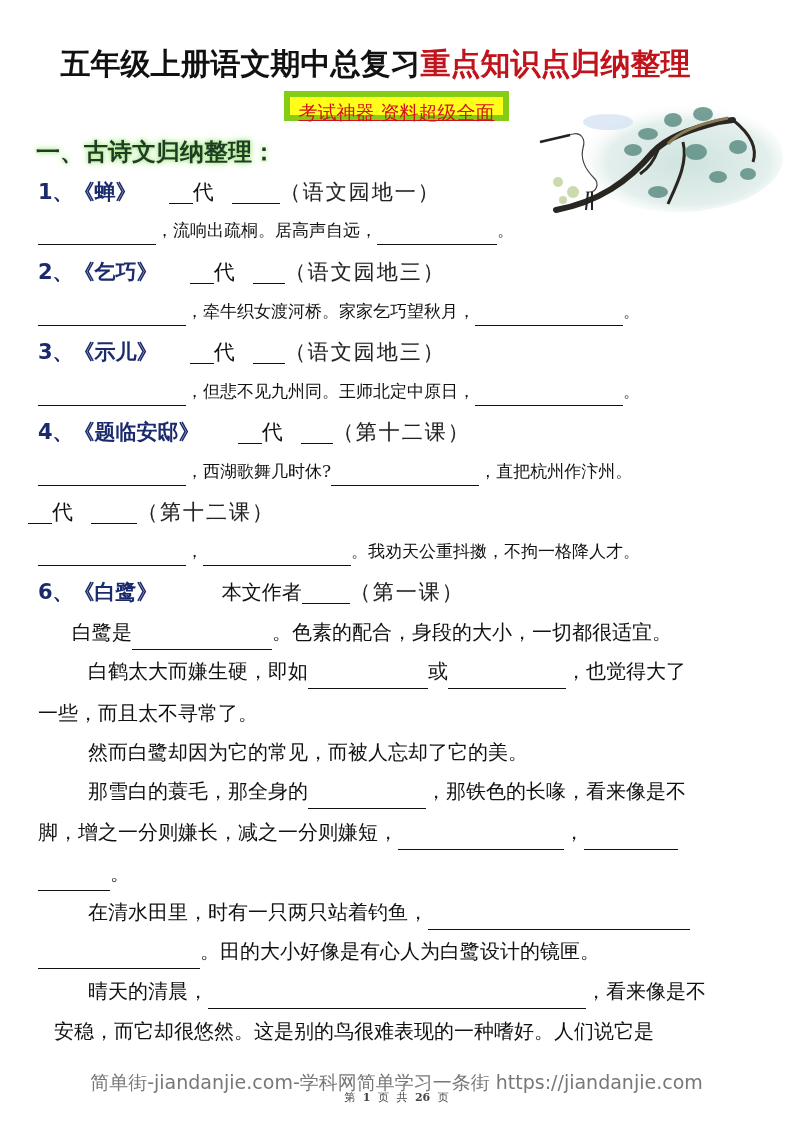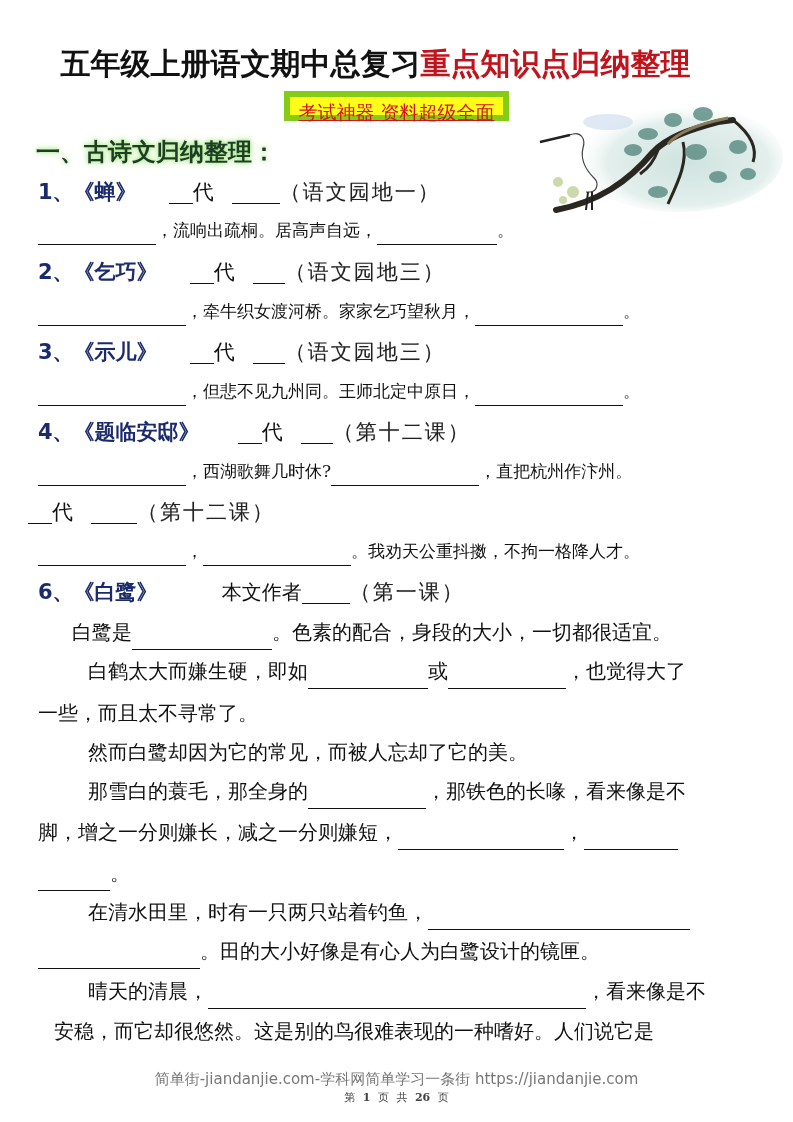--- a/index.html
+++ b/index.html
@@ -21,21 +21,21 @@
   .hl { position: relative; padding: 2px 30px 2px 18px; font-weight: bold; color: #1a2a6c;
         font-family: "DejaVu Sans", "Liberation Sans", sans-serif; }
   .hl::before { content: ""; position: absolute; left: 0; right: 0; top: 4px; bottom: 3px; z-index: -1;
                 background: linear-gradient(90deg, rgba(247,200,40,0.55) 0%, #f7cf2c 15%, #f9d83a 70%, rgba(250,220,90,0.25) 100%);
                 border-radius: 3px 10px 10px 3px; }
   .gap { display: inline-block; }
   .blank { display: inline-block; border-bottom: 1.3px solid #111; height: 1.1em; vertical-align: bottom; }
   .src { font-size: 21px; letter-spacing: 2px; color: #222; text-shadow: 0 0 1px #ccc; }
   .line { left: 38px; font-size: 17px; white-space: nowrap; height: 30px; line-height: 30px; }
   .para { font-size: 20px; white-space: nowrap; height: 36px; line-height: 36px; }
-  .footer { top: 1070px; left: 0; width: 793px; text-align: center; color: #777; font-size: 15px;
+  .footer { top: 1070px; left: 0; width: 793px; text-align: center; color: #777; font-size: 19px;
             font-family: "DejaVu Sans", "Liberation Sans", sans-serif; }
   .pager { top: 1090px; left: 0; width: 793px; text-align: center; color: #444; font-size: 11px; word-spacing: 4px; }
 </style>
 </head>
 <body>
 
 <div class="abs title">
   <span class="t1">五年级上册语文期中总复习</span><span class="t2">重点知识点归纳整理</span>
 </div>
 <div class="abs subtitle">考试神器 资料超级全面</div>

